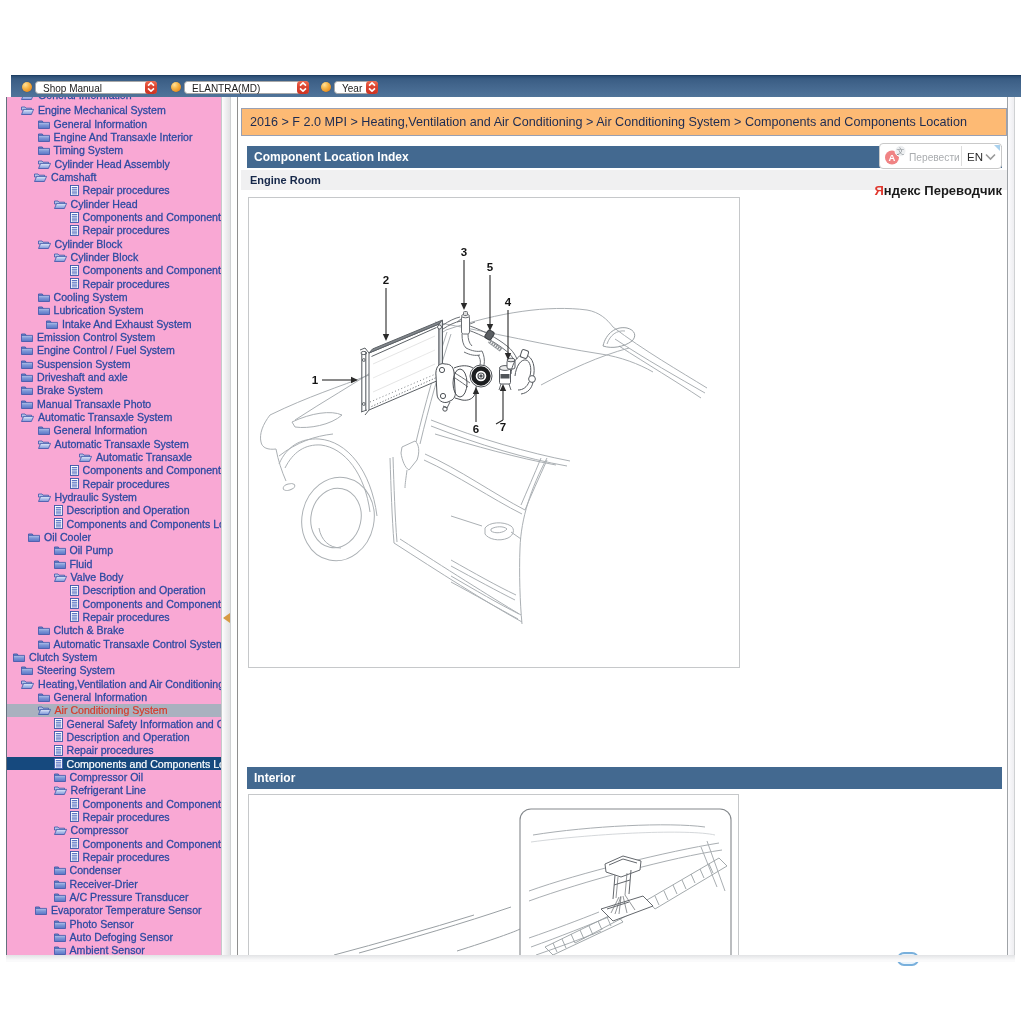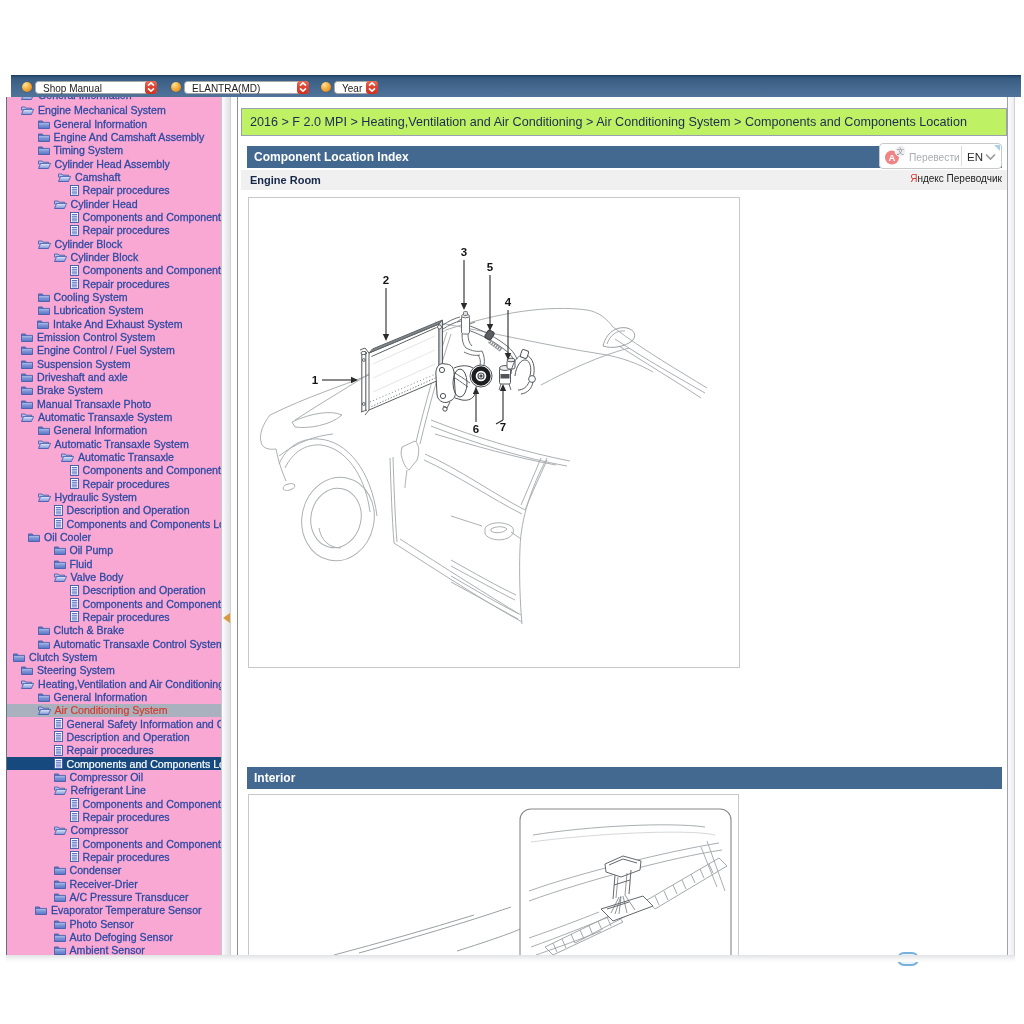--- a/index.html
+++ b/index.html
@@ -16,27 +16,27 @@
 .tr .tt{display:block}
 .tr.ac{background:#a9b1bf;color:#d63a2a;-webkit-text-stroke:.2px #d63a2a}
 .tr.sel{background:#16497e;color:#fff;-webkit-text-stroke:.2px #fff}
 #sidesc{position:absolute;left:216px;top:22px;width:10px;height:858px;background:linear-gradient(90deg,#fdfdfd,#ececee 60%,#e2e2e4);border-left:1px solid #c6c9cb;border-right:1px solid #cfd1d3}
 #splitarrow{position:absolute;left:218px;top:538px;width:0;height:0;border:5px solid transparent;border-right:7px solid #d79a43;border-left:0}
 
 #main{position:absolute;left:232px;top:22px;width:770px;height:858px;background:#fff;border-left:1px solid #8f8f8f}
 #mainsc{position:absolute;left:1002px;top:22px;width:8px;height:858px;background:linear-gradient(90deg,#fbfbfd,#eeeef1);border-left:1px solid #9fa3a7;border-right:1px solid #cfd1d3}
 #bstrip{position:absolute;left:1px;top:880px;width:1009px;height:7px;background:linear-gradient(180deg,#e2e3e5,#fafafb 75%)}
 
-#crumb{position:absolute;left:3px;top:11px;width:766px;height:28px;background:#bef264;border:1px solid #9aa0b2;color:#1c2b52;font-size:12.6px;line-height:26px;padding-left:8px;white-space:nowrap;overflow:hidden}
+#crumb{position:absolute;left:3px;top:11px;width:766px;height:28px;background:#fdba74;border:1px solid #9aa0b2;color:#1c2b52;font-size:12.6px;line-height:26px;padding-left:8px;white-space:nowrap;overflow:hidden}
 .hbar{position:absolute;left:9px;width:755px;height:22px;background:#436990;color:#fff;font-size:12px;font-weight:bold;line-height:22px;padding-left:7px}
 #bar1{top:49px}
 #bar2{top:670px}
 #estrip{position:absolute;left:3px;top:73px;width:766px;height:20px;background:#f0f0f1}
 #estrip .l{position:absolute;left:9px;top:0;font-size:11px;font-weight:bold;color:#16284a;line-height:20px}
-#estrip .r{position:absolute;right:5px;top:0;font-size:10px;font-weight:normal;color:#1c1c1c;line-height:17px}
+#estrip .r{position:absolute;right:5px;top:12px;font-size:13px;font-weight:bold;color:#1c1c1c;line-height:17px}
 #tw{position:absolute;left:641px;top:46px;width:123px;height:26px;background:#fff;border:1px solid #c9c9c9;border-radius:4px}
 #dbox{position:absolute;left:10px;top:100px;width:492px;height:471px;background:#fff;border:1px solid #c6c8ca}
 #legend{position:absolute;left:10px;top:584px;width:754px;height:77px;border:1px solid #b5b7b9;font-size:11px;color:#1c1c1c}
 #legend .col{position:absolute;top:3px;line-height:18px}
 #legend .c1{left:8px}
 #legend .c2{left:382px}
 #legend .div{position:absolute;left:377px;top:0;width:1px;height:75px;background:#c6c8ca}
 #ibox{position:absolute;left:10px;top:697px;width:491px;height:161px;background:#fff;border:1px solid #c6c8ca;border-bottom:none;overflow:hidden}
 #bluearc{position:absolute;left:659px;top:855px;width:22px;height:14px;border:2px solid #79b0dc;border-radius:7px;background:#eaf4fc}
 </style></head><body>
@@ -101,37 +101,37 @@
             <path d="M.5 2.2 L4.3 2.2 L5.3 3.4 L11.5 3.4 L11.5 9.5 L.5 9.5 Z" fill="url(#gfc)" stroke="#3a55a8" stroke-width=".8"></path>
             <path d="M.5 2.2 L4.3 2.2 L5.3 3.4 L.5 3.4 Z" fill="#8ba0d8" stroke="#3a55a8" stroke-width=".8"></path>
           </svg>
           <span class="tt">General Information</span>
         </div>
 <div class="tr" style="padding-left:30.5px">
           <svg class="ic" width="12" height="10" viewBox="0 0 12 10">
             <path d="M.5 2.2 L4.3 2.2 L5.3 3.4 L11.5 3.4 L11.5 9.5 L.5 9.5 Z" fill="url(#gfc)" stroke="#3a55a8" stroke-width=".8"></path>
             <path d="M.5 2.2 L4.3 2.2 L5.3 3.4 L.5 3.4 Z" fill="#8ba0d8" stroke="#3a55a8" stroke-width=".8"></path>
           </svg>
-          <span class="tt">Engine And Camshaft Assembly</span>
+          <span class="tt">Engine And Transaxle Interior</span>
         </div>
 <div class="tr" style="padding-left:30.5px">
           <svg class="ic" width="12" height="10" viewBox="0 0 12 10">
             <path d="M.5 2.2 L4.3 2.2 L5.3 3.4 L11.5 3.4 L11.5 9.5 L.5 9.5 Z" fill="url(#gfc)" stroke="#3a55a8" stroke-width=".8"></path>
             <path d="M.5 2.2 L4.3 2.2 L5.3 3.4 L.5 3.4 Z" fill="#8ba0d8" stroke="#3a55a8" stroke-width=".8"></path>
           </svg>
           <span class="tt">Timing System</span>
         </div>
 <div class="tr" style="padding-left:30.5px">
           <svg class="ic" width="13" height="10" viewBox="0 0 13 10">
             <path d="M.5 2 L4 2 L5 3.2 L10.5 3.2 L10.5 5 L.5 5 Z" fill="#b9c6ea" stroke="#3a55a8" stroke-width=".8"></path>
             <path d="M2.6 4.4 L12.6 4.4 L10.4 9.5 L.5 9.5 Z" fill="url(#gfo)" stroke="#3a55a8" stroke-width=".8"></path>
           </svg>
           <span class="tt">Cylinder Head Assembly</span>
         </div>
-<div class="tr" style="padding-left:51px">
+<div class="tr" style="padding-left:27px">
           <svg class="ic" width="13" height="10" viewBox="0 0 13 10">
             <path d="M.5 2 L4 2 L5 3.2 L10.5 3.2 L10.5 5 L.5 5 Z" fill="#b9c6ea" stroke="#3a55a8" stroke-width=".8"></path>
             <path d="M2.6 4.4 L12.6 4.4 L10.4 9.5 L.5 9.5 Z" fill="url(#gfo)" stroke="#3a55a8" stroke-width=".8"></path>
           </svg>
           <span class="tt">Camshaft</span>
         </div>
 <div class="tr" style="padding-left:62.5px">
           <svg class="ic" width="9" height="11" viewBox="0 0 9 11">
             <rect x=".5" y=".5" width="8" height="10" fill="#fff" stroke="#3a55a8" stroke-width=".9"></rect>
             <rect x="1.8" y="2" width="5.4" height="1.3" fill="#5b74c4"></rect>
@@ -209,21 +209,21 @@
           </svg>
           <span class="tt">Cooling System</span>
         </div>
 <div class="tr" style="padding-left:30.5px">
           <svg class="ic" width="12" height="10" viewBox="0 0 12 10">
             <path d="M.5 2.2 L4.3 2.2 L5.3 3.4 L11.5 3.4 L11.5 9.5 L.5 9.5 Z" fill="url(#gfc)" stroke="#3a55a8" stroke-width=".8"></path>
             <path d="M.5 2.2 L4.3 2.2 L5.3 3.4 L.5 3.4 Z" fill="#8ba0d8" stroke="#3a55a8" stroke-width=".8"></path>
           </svg>
           <span class="tt">Lubrication System</span>
         </div>
-<div class="tr" style="padding-left:30px">
+<div class="tr" style="padding-left:39px">
           <svg class="ic" width="12" height="10" viewBox="0 0 12 10">
             <path d="M.5 2.2 L4.3 2.2 L5.3 3.4 L11.5 3.4 L11.5 9.5 L.5 9.5 Z" fill="url(#gfc)" stroke="#3a55a8" stroke-width=".8"></path>
             <path d="M.5 2.2 L4.3 2.2 L5.3 3.4 L.5 3.4 Z" fill="#8ba0d8" stroke="#3a55a8" stroke-width=".8"></path>
           </svg>
           <span class="tt">Intake And Exhaust System</span>
         </div>
 <div class="tr" style="padding-left:14px">
           <svg class="ic" width="12" height="10" viewBox="0 0 12 10">
             <path d="M.5 2.2 L4.3 2.2 L5.3 3.4 L11.5 3.4 L11.5 9.5 L.5 9.5 Z" fill="url(#gfc)" stroke="#3a55a8" stroke-width=".8"></path>
             <path d="M.5 2.2 L4.3 2.2 L5.3 3.4 L.5 3.4 Z" fill="#8ba0d8" stroke="#3a55a8" stroke-width=".8"></path>
@@ -279,21 +279,21 @@
           </svg>
           <span class="tt">General Information</span>
         </div>
 <div class="tr" style="padding-left:30.5px">
           <svg class="ic" width="13" height="10" viewBox="0 0 13 10">
             <path d="M.5 2 L4 2 L5 3.2 L10.5 3.2 L10.5 5 L.5 5 Z" fill="#b9c6ea" stroke="#3a55a8" stroke-width=".8"></path>
             <path d="M2.6 4.4 L12.6 4.4 L10.4 9.5 L.5 9.5 Z" fill="url(#gfo)" stroke="#3a55a8" stroke-width=".8"></path>
           </svg>
           <span class="tt">Automatic Transaxle System</span>
         </div>
-<div class="tr" style="padding-left:54px">
+<div class="tr" style="padding-left:72px">
           <svg class="ic" width="13" height="10" viewBox="0 0 13 10">
             <path d="M.5 2 L4 2 L5 3.2 L10.5 3.2 L10.5 5 L.5 5 Z" fill="#b9c6ea" stroke="#3a55a8" stroke-width=".8"></path>
             <path d="M2.6 4.4 L12.6 4.4 L10.4 9.5 L.5 9.5 Z" fill="url(#gfo)" stroke="#3a55a8" stroke-width=".8"></path>
           </svg>
           <span class="tt">Automatic Transaxle</span>
         </div>
 <div class="tr" style="padding-left:62.5px">
           <svg class="ic" width="9" height="11" viewBox="0 0 9 11">
             <rect x=".5" y=".5" width="8" height="10" fill="#fff" stroke="#3a55a8" stroke-width=".9"></rect>
             <rect x="1.8" y="2" width="5.4" height="1.3" fill="#5b74c4"></rect>

